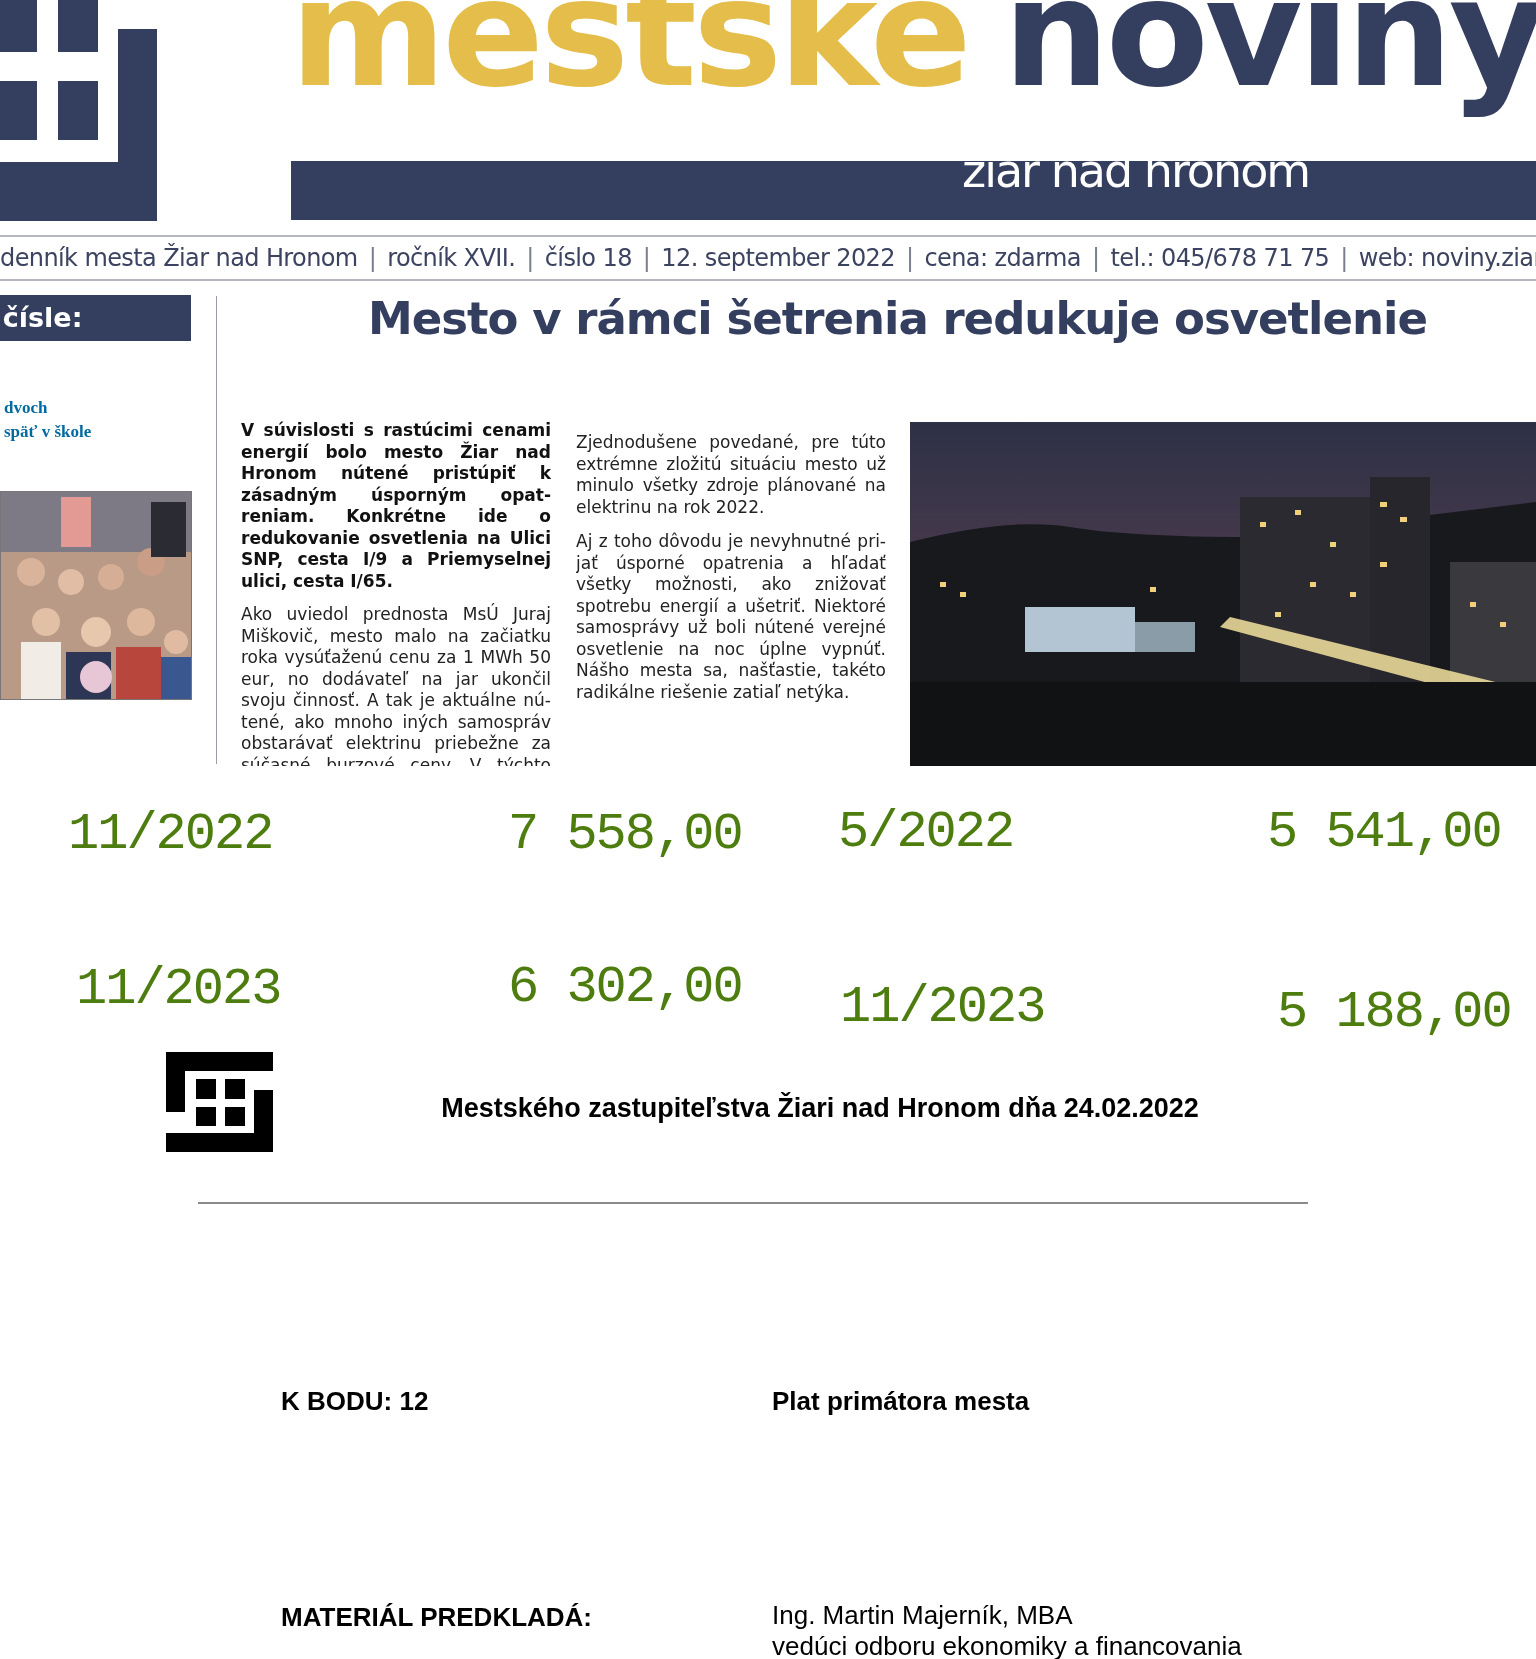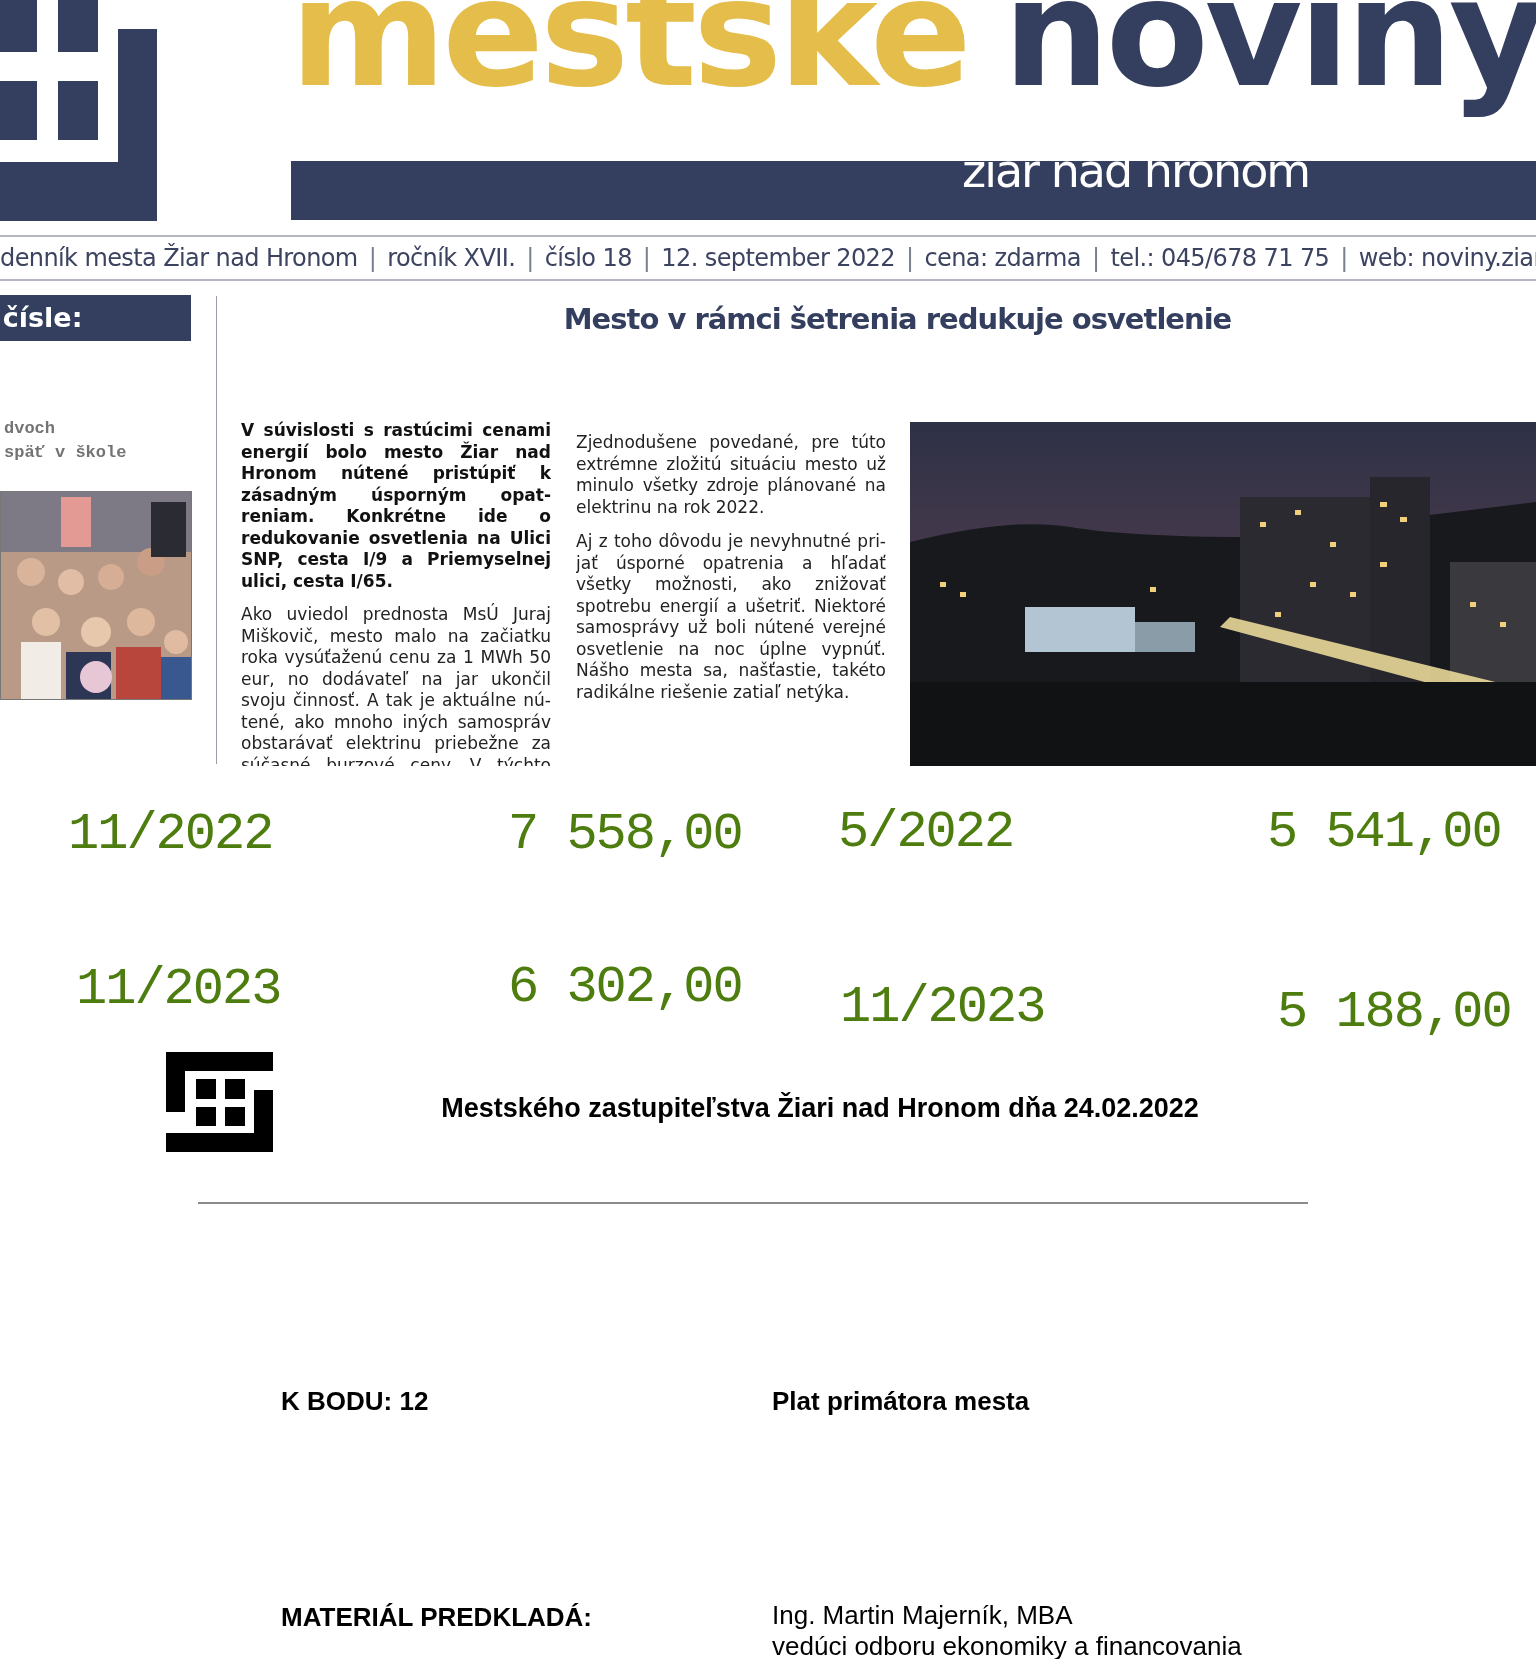--- a/index.html
+++ b/index.html
@@ -30,27 +30,27 @@
     font-family: "DejaVu Sans", sans-serif; letter-spacing: -0.6px;
   }
   .infoline .sep { color: #7a7f90; padding: 0 11px; }
 
   
   .side-head {
     left: 0; top: 295px; width: 191px; height: 46px; background: #343e5e; color: #fff;
     font-family: "DejaVu Sans", sans-serif; font-weight: bold; font-size: 27px; line-height: 46px;
     overflow: hidden; white-space: nowrap; text-indent: -18px;
   }
-  .side-items { left: 4px; top: 417px; color: #737373; font-weight: bold; font-size: 17px; line-height: 24px; font-family: Liberation Mono, monospace; }
+  .side-items { left: 4px; top: 396px; color: #0369a1; font-weight: bold; font-size: 17px; line-height: 24px; font-family: Liberation Serif, serif; }
   .side-photo { left: 0; top: 491px; width: 190px; height: 207px; border: 1px solid #777; overflow: hidden; }
   .col-divider { left: 216px; top: 296px; width: 1px; height: 468px; background: #9a9da6; }
 
   .headline {
     left: 340px; top: 290px; width: 1115px; text-align: center; color: #343e5e;
-    font-family: "DejaVu Sans", sans-serif; font-weight: bold; font-size: 29px; line-height: 58px;
+    font-family: "DejaVu Sans", sans-serif; font-weight: bold; font-size: 45px; line-height: 58px;
     letter-spacing: -1px;
   }
   .article-col {
     font-family: "DejaVu Sans", sans-serif; font-size: 17px; line-height: 21.5px; color: #222;
     text-align: justify; hyphens: manual; overflow: hidden;
   }
   .article-col p { margin: 12px 0 13px 0; }
   .col1 { left: 241px; top: 420px; width: 310px; height: 346px; }
   .col1 .lead { font-weight: bold; color: #111; margin: 0; }
   .col2 { left: 576px; top: 420px; width: 310px; height: 346px; }

